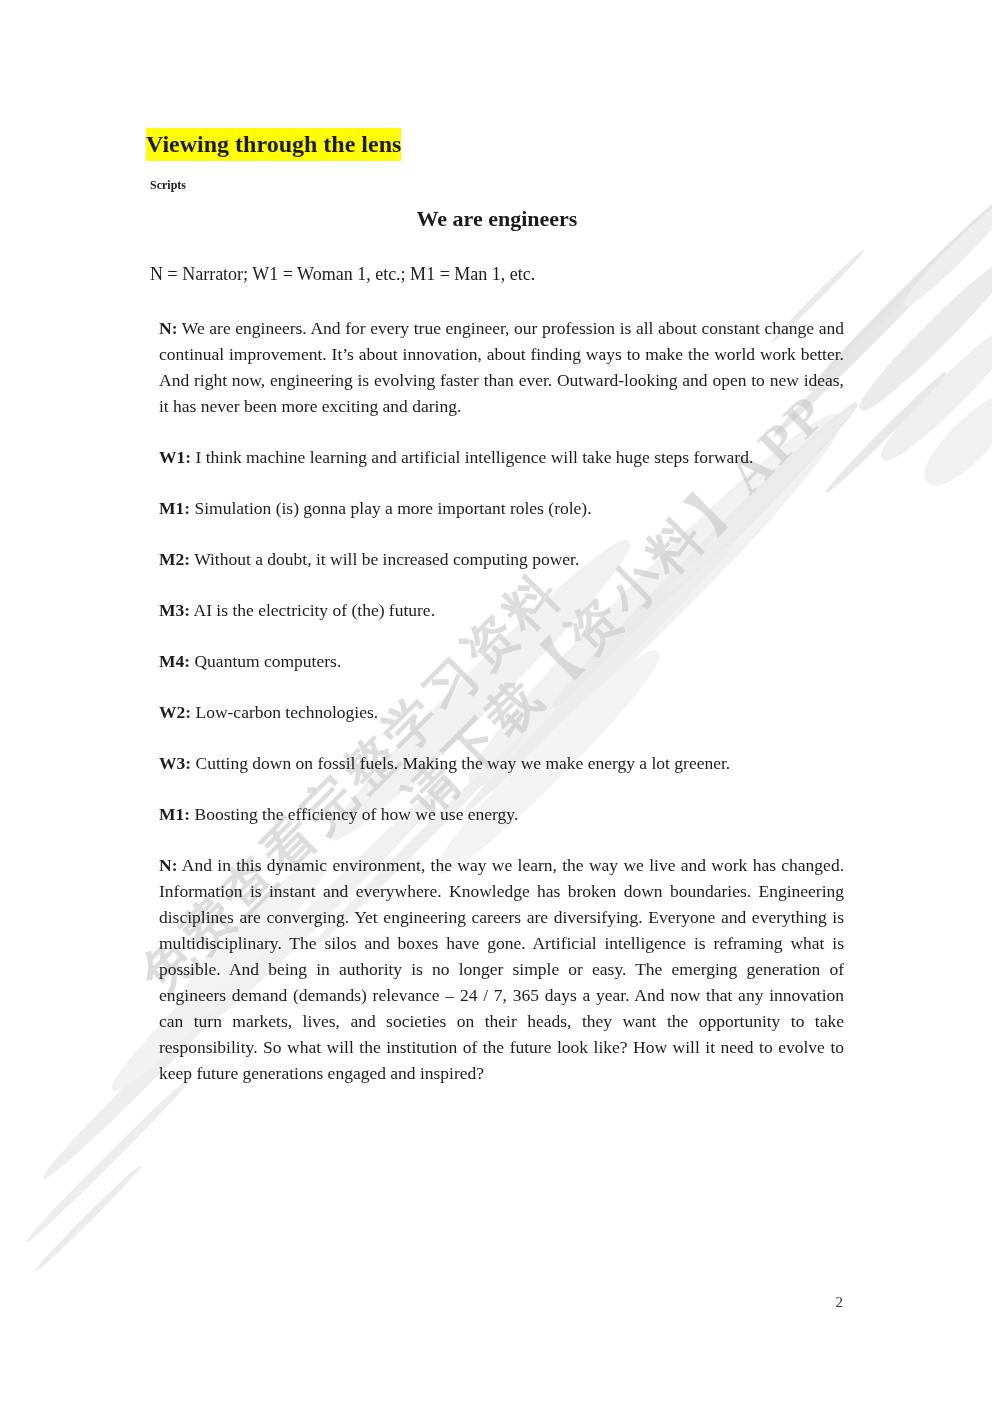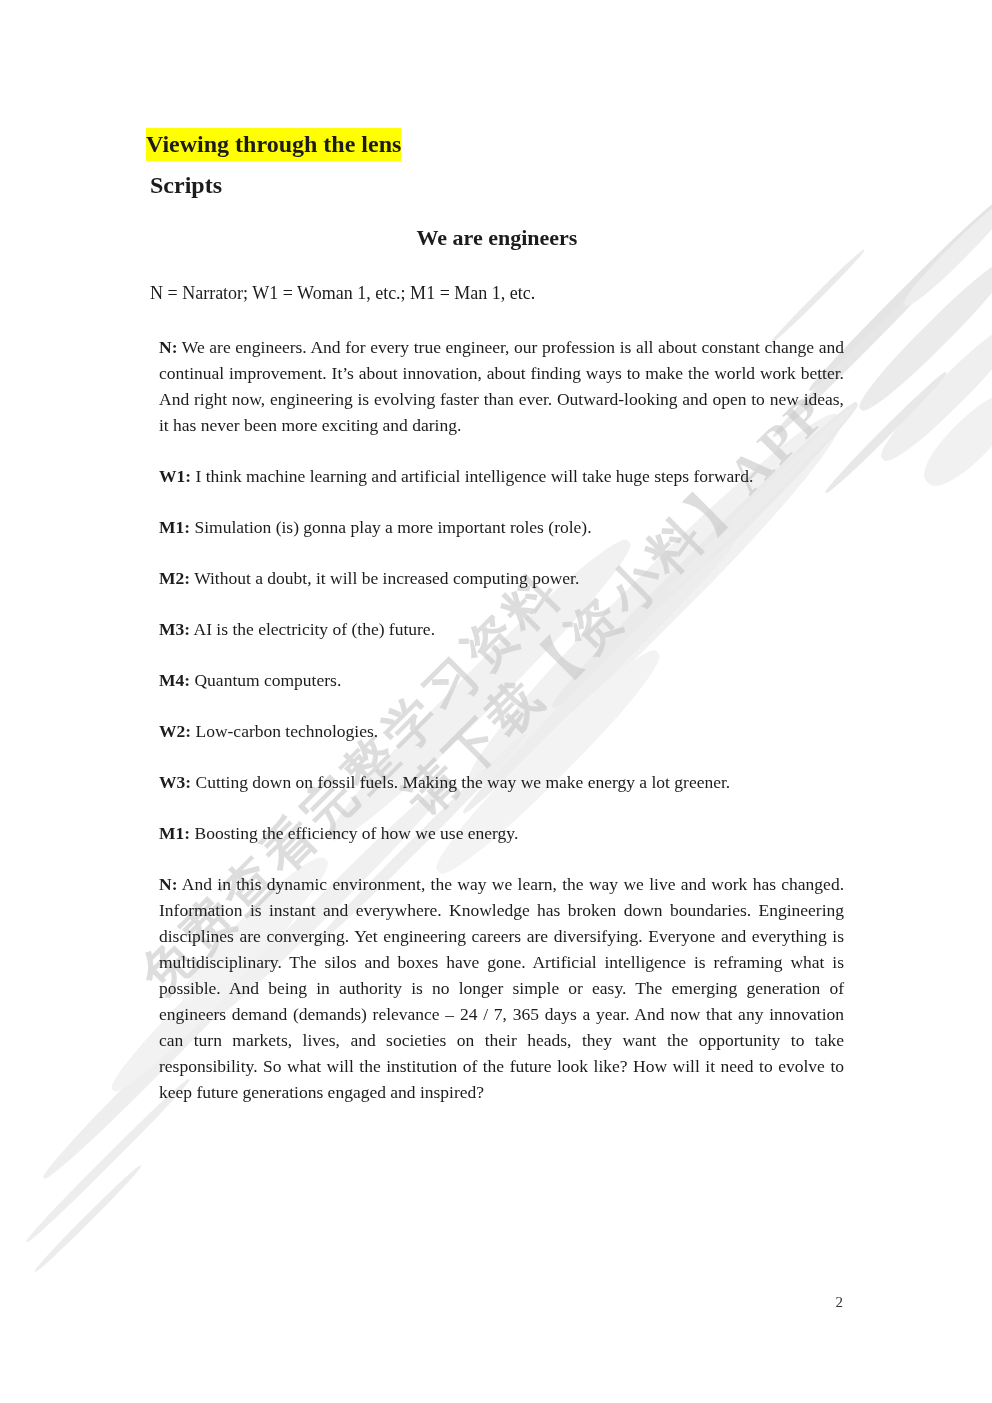--- a/index.html
+++ b/index.html
@@ -20,21 +20,21 @@
   }
   .wm1 { left:150px; top:959px; }
   .wm2 { left:415px; top:781px; }
   
   .content { position:absolute; left:150px; top:128px; width:694px; }
   .title-highlight {
     display:inline-block; font-size:24px; font-weight:bold; line-height:33px;
     padding:0 0; margin-left:-4px;
   }
   .title-row { margin:0 0 14px 0; }
-  .subtitle { font-size:24px; font-weight:bold; line-height:20px; margin:0 0 33px 0; }
+  .subtitle { font-size:12px; font-weight:bold; line-height:20px; margin:0 0 14px 0; }
   .section-title { font-size:22px; font-weight:bold; line-height:20px; text-align:center; margin:0 0 35px 0; }
   .legend { font-size:18px; font-weight:normal; line-height:20px; margin:0 0 31px 0; }
   .para {
     font-size:17.5px; line-height:26px; text-align:justify; margin:0 0 25px 9px;
   }
   .para .speaker { font-weight:bold; }
   .page-number {
     position:absolute; top:1294px; right:149px; font-size:15px; color:#333333;
   }
 </style>

